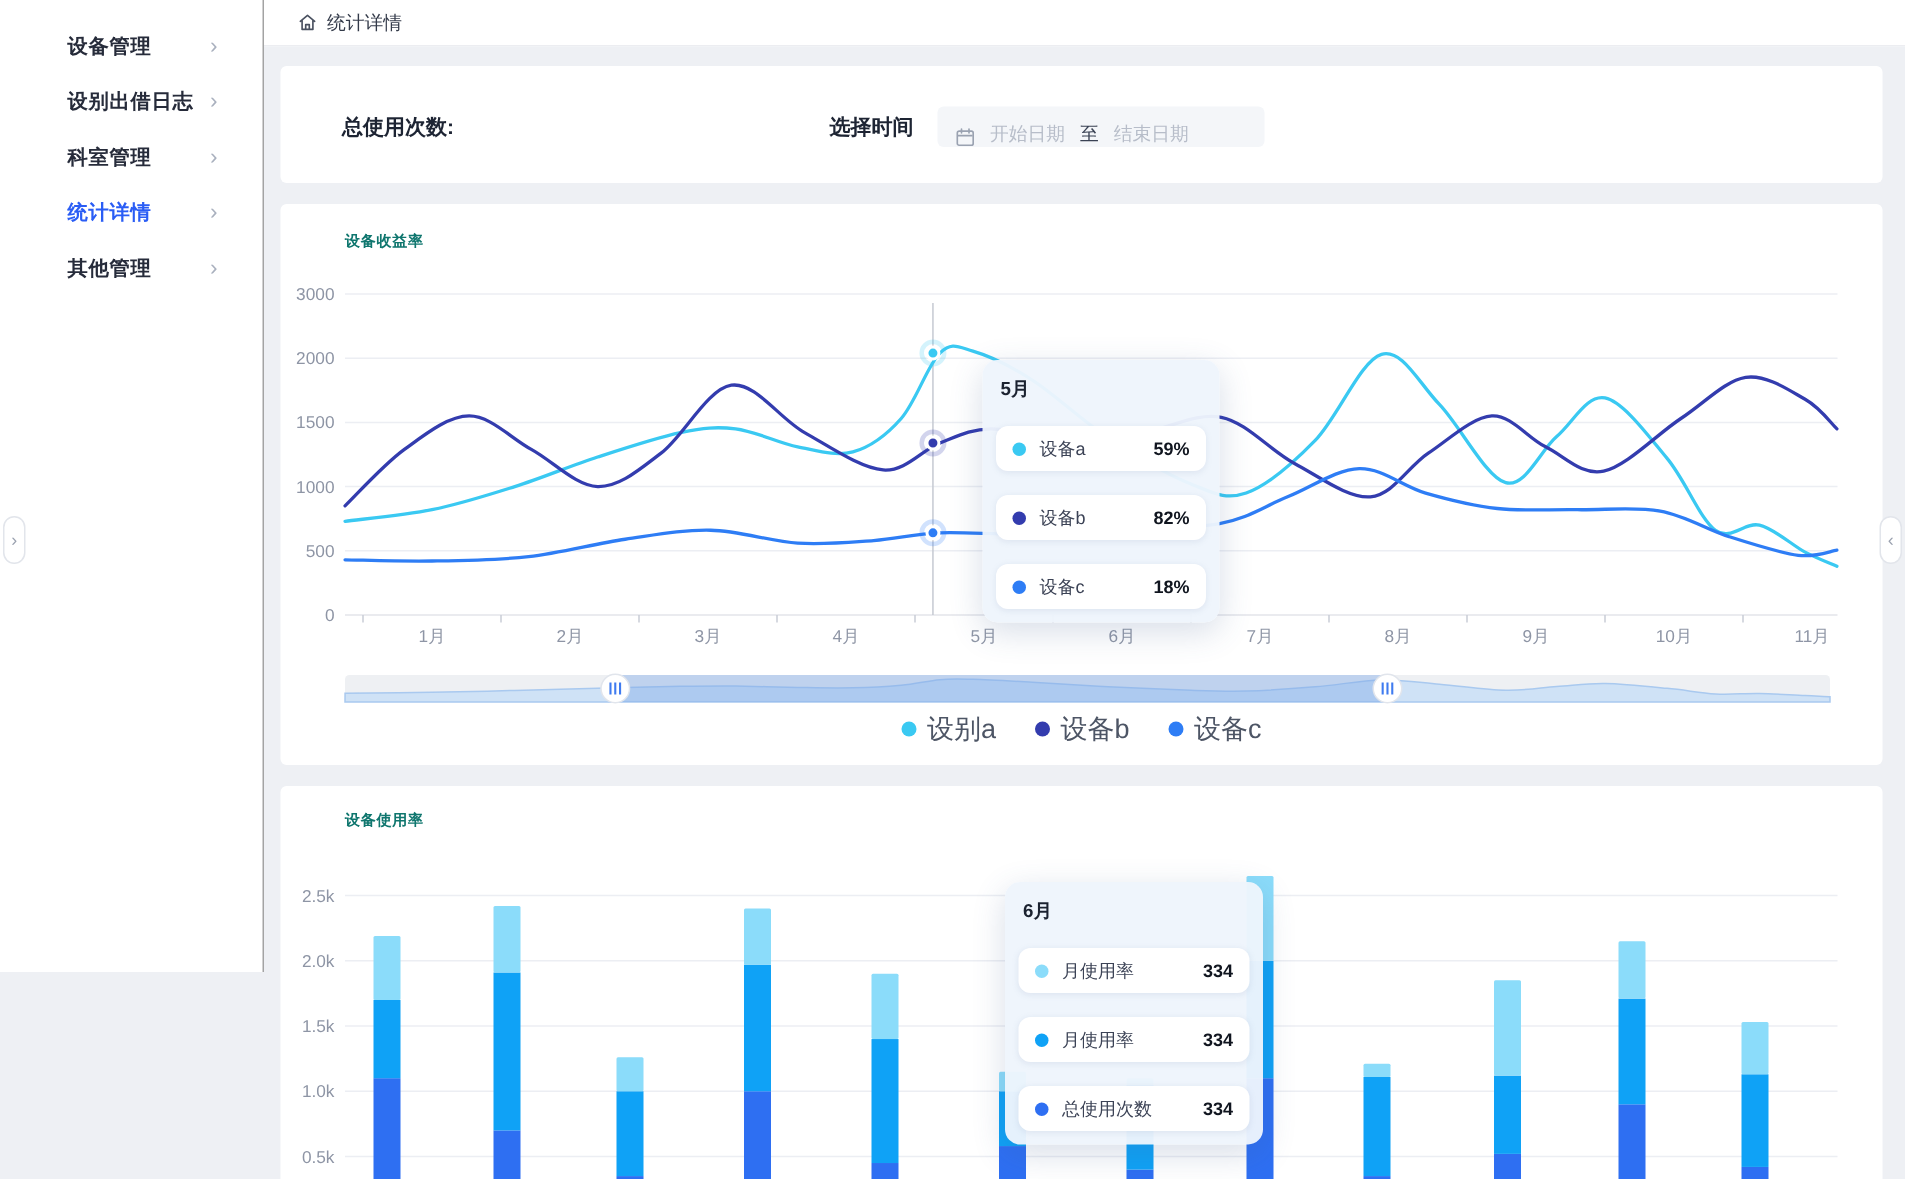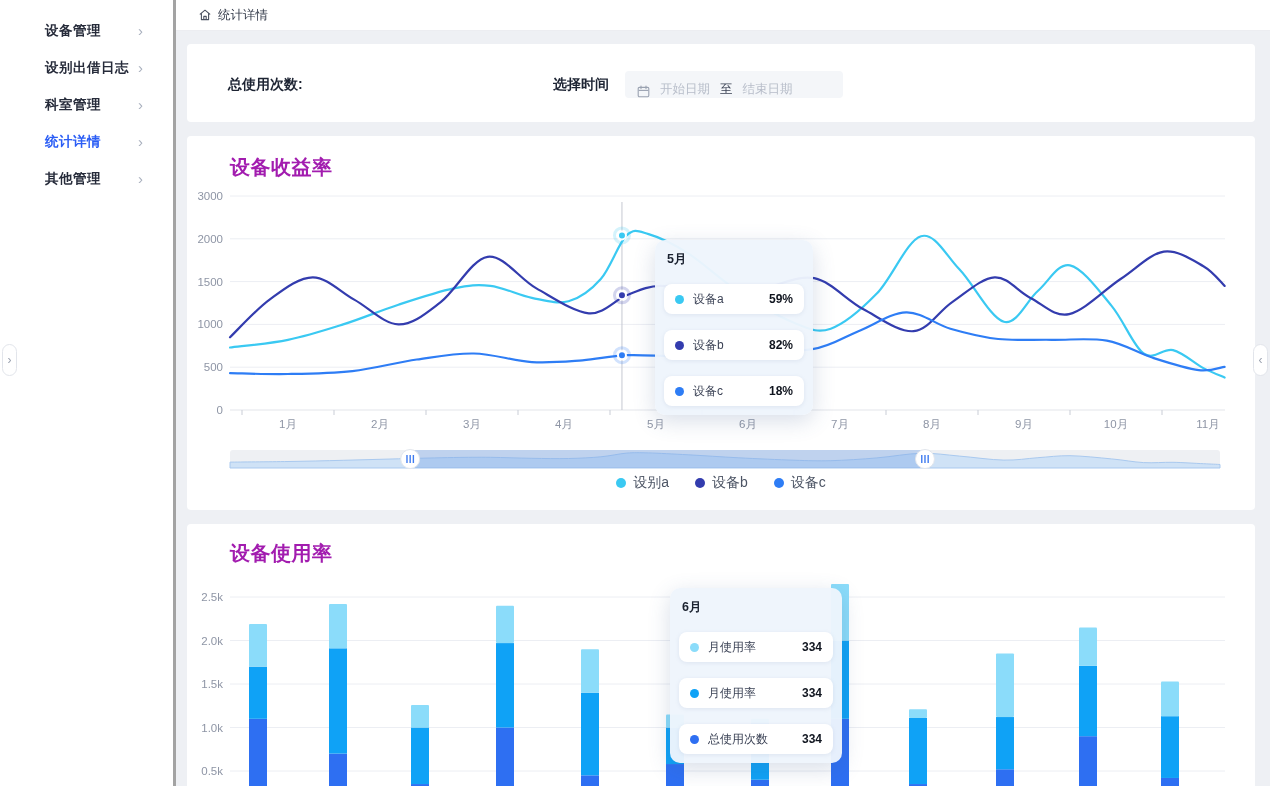--- a/index.html
+++ b/index.html
@@ -1,20 +1,20 @@
 <!DOCTYPE html>
 <html><head>
 <meta charset="utf-8">
 <style>
   * { margin:0; padding:0; box-sizing:border-box; }
   html,body { width:1270px; height:786px; overflow:hidden; }
   body { font-family:"Liberation Sans","DejaVu Sans",sans-serif; background:#eef0f4; position:relative; color:#1f2430; }
 
   
-  .sidebar { position:absolute; left:0; top:0; width:176px; height:786px; background:#fff; border-right:3px solid #a3a3a3; padding-top:12px; z-index:5; }
+  .sidebar { position:absolute; left:0; top:0; width:176px; height:648px; background:#fff; border-right:1px solid #a3a3a3; padding-top:12px; z-index:5; }
   .side-item { height:37px; display:flex; align-items:center; padding:0 30px 0 45px; cursor:pointer; }
   .side-item .lbl { flex:1; font-size:13.5px; font-weight:700; color:#262b3a; letter-spacing:.5px; }
   .side-item.active .lbl { color:#2a5df5; }
   .side-item .chev { color:#a9b0be; font-size:15px; font-weight:400; }
 
   
   .topbar { position:absolute; left:176px; top:0; width:1094px; height:31px; background:#fff; border-bottom:1px solid #ecedf1; display:flex; align-items:center; padding-left:22px; }
   .topbar svg { margin-right:6px; }
   .crumb { font-size:12.5px; color:#333a49; }
 
@@ -29,38 +29,38 @@
   .flabel.dept { left:41px; }
   .flabel.time { left:366px; }
   .select { position:absolute; left:106px; top:26px; width:215px; height:29px; background:#f4f6f9; border-radius:4px; display:flex; align-items:center; padding:0 14px; cursor:pointer; }
   .select .val { flex:1; font-size:13px; color:#2b3242; }
   .select .dd { color:#8b93a3; }
   .daterange { position:absolute; left:438px; top:27px; width:218px; height:27px; background:#f4f6f9; border-radius:4px; display:flex; align-items:flex-end; padding:0 12px; gap:10px; cursor:pointer; }
   .daterange .ph { font-size:12.5px; color:#b7bdc9; }
   .daterange .sep { font-size:12.5px; color:#3a4254; }
 
   
-  .chart-title { position:absolute; left:43px; top:18px; font-size:20px; font-weight:700; color:#a21caf; letter-spacing:.5px; }
+  .chart-title { position:absolute; left:43px; top:18px; font-size:10px; font-weight:700; color:#0f766e; letter-spacing:.5px; }
   .chart-svg { position:absolute; left:0; top:0; }
 
   
   .tooltip { position:absolute; background:rgba(238,245,252,.96); border-radius:10px; padding:11px 9px 9px 9px; box-shadow:0 6px 22px rgba(60,90,140,.20); z-index:4; }
   .tooltip .tt-title { font-size:12.5px; font-weight:700; color:#1b2230; margin:0 0 2px 3px; }
   .trow { display:flex; align-items:center; background:#fff; border-radius:8px; height:30px; padding:0 11px; margin-top:16px; box-shadow:0 1px 4px rgba(110,135,170,.14); }
   .trow .dot { width:9px; height:9px; border-radius:50%; margin-right:9px; flex:none; }
   .trow .lbl { font-size:12px; color:#3c4356; flex:1; white-space:nowrap; }
   .trow .val { font-size:12px; font-weight:700; color:#10151f; margin-left:14px; }
   #tooltip-revenue { left:468px; top:104px; width:158px; }
   #tooltip-usage { left:483px; top:64px; width:172px; }
 
   
   .legend { position:absolute; left:0; top:338px; width:1068px; display:flex; justify-content:center; gap:26px; }
   .legend .litem { display:flex; align-items:center; gap:7px; cursor:pointer; }
   .legend .ldot { width:10px; height:10px; border-radius:50%; }
-  .legend .ltxt { font-size:14px; color:#4d5565; }
+  .legend .ltxt { font-size:18px; color:#4d5565; }
 
   
   .edge-btn { position:absolute; width:15px; height:32px; background:#fff; border:1px solid #e2e5eb; border-radius:8px; display:flex; align-items:center; justify-content:center; color:#9aa1af; font-size:12px; cursor:pointer; z-index:9; }
   .edge-btn.left { left:2px; top:344px; }
   .edge-btn.right { left:1253px; top:344px; }
 </style>
 </head>
 <body>
 
 <aside class="sidebar" id="sidebar">

